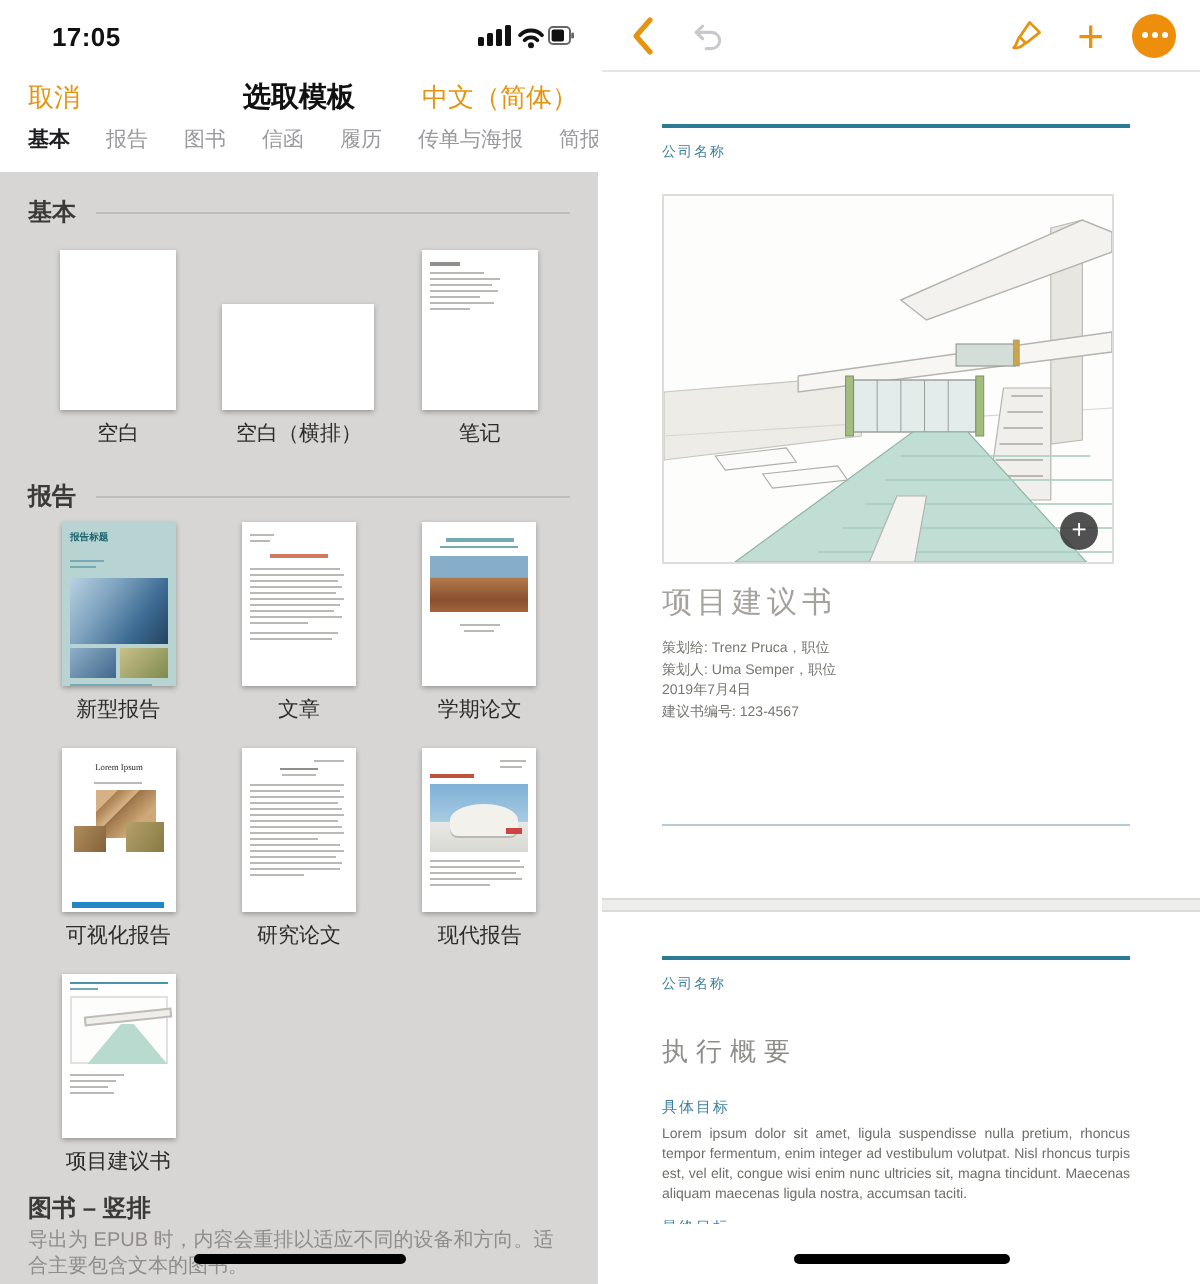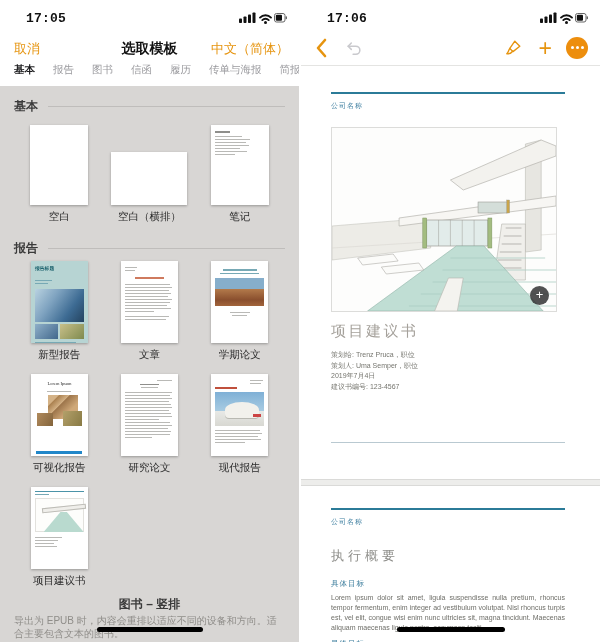--- a/index.html
+++ b/index.html
@@ -2,37 +2,37 @@
 <html><head>
 <meta charset="utf-8">
 <style>
   * { margin:0; padding:0; box-sizing:border-box; }
   html,body { font-family:"Liberation Sans", sans-serif; background:#fff; }
   .stage { width:600px; height:642px; display:flex; gap:2px; background:#fff; overflow:hidden; }
   .phone { width:299px; height:642px; position:relative; background:#fff; overflow:hidden; flex:0 0 299px; }
 
   
   .status { height:30px; display:flex; align-items:center; justify-content:space-between;
-            padding:6px 12px 0 26px; background:#fff;font-family:Liberation Mono, monospace; }
+            padding:6px 12px 0 26px; background:#fff; }
   .status .time { font-size:13px; font-weight:bold; color:#111; letter-spacing:.2px; }
 
   
   .navbar { height:28px; position:relative; background:#fff; display:flex; align-items:flex-end; }
   .navbar .cancel { position:absolute; left:14px; font-size:13px; color:#E6940F; }
   .navbar .title  { width:100%; text-align:center; font-size:14px; font-weight:bold; color:#111; }
   .navbar .lang   { position:absolute; right:10px; font-size:13px; color:#E6940F; }
   .tabbar { height:28px; display:flex; align-items:center; gap:18px; padding:0 0 4px 14px;
             background:#fff; white-space:nowrap; overflow:hidden; }
   .tab { font-size:10.5px; color:#9a9a9e; flex:0 0 auto; }
   .tab.active { color:#1c1c1e; font-weight:bold; }
 
   .content { height:556px; background:#d8d6d4; padding:0 14px; overflow:hidden; }
   .sec-head { display:flex; align-items:center; font-size:12px; font-weight:bold; color:#3a3a3a; }
   .sec-head .rule { flex:1; height:1px; background:#bfbdbb; margin-left:10px; }
-  .sec-head.mt1 { margin-top:12px; } .sec-head.mt2 { margin-top:16px; } .sec-head.mt3 { margin-top:8px;justify-content:center; }
+  .sec-head.mt1 { margin-top:12px; } .sec-head.mt2 { margin-top:16px; } .sec-head.mt3 { margin-top:8px; }
   .sec-desc { font-size:10px; line-height:12.5px; color:#8f8d89; margin-top:2px; }
 
   .grid3 { display:grid; grid-template-columns:repeat(3,1fr); justify-items:center; row-gap:8px; }
   .cell { display:flex; flex-direction:column; align-items:center; }
   .tzone { height:80px; display:flex; align-items:flex-end; margin-top:10px; }
   .tzone.r { height:82px; margin-top:4px; }
   .tlabel { margin-top:5px; font-size:10.5px; color:#2b2b2b; white-space:nowrap; }
   .thumb { background:#fff; box-shadow:0 1px 2.5px rgba(0,0,0,.3); position:relative; overflow:hidden; }
   .p5880 { width:58px; height:80px; } .p7653 { width:76px; height:53px; } .p5782 { width:57px; height:82px; }
 
@@ -344,35 +344,20 @@
         <span>图书 – 竖排</span>
       </div>
       <div class="sec-desc">导出为 EPUB 时，内容会重排以适应不同的设备和方向。适合主要包含文本的图书。</div>
 
     </div>
 
     <div class="home-ind hi-l"></div>
   </div>
 
   <div class="phone">
-    <div class="status">
-      <span class="time">17:06</span>
-      <svg width="48" height="14" viewBox="0 0 48 14">
-        <rect x="0" y="7.5" width="3" height="4.5" rx="0.8" fill="#111"></rect>
-        <rect x="4.5" y="5.5" width="3" height="6.5" rx="0.8" fill="#111"></rect>
-        <rect x="9" y="3.5" width="3" height="8.5" rx="0.8" fill="#111"></rect>
-        <rect x="13.5" y="1.5" width="3" height="10.5" rx="0.8" fill="#111"></rect>
-        <path d="M21 6.6 a7.6 7.6 0 0 1 11 0" stroke="#111" stroke-width="1.9" fill="none" stroke-linecap="round"></path>
-        <path d="M23.3 9.1 a4.4 4.4 0 0 1 6.4 0" stroke="#111" stroke-width="1.9" fill="none" stroke-linecap="round"></path>
-        <circle cx="26.5" cy="11.6" r="1.5" fill="#111"></circle>
-        <rect x="35.5" y="2.5" width="10.5" height="8.5" rx="2" stroke="#666" fill="none"></rect>
-        <rect x="36.8" y="3.8" width="6.2" height="5.9" rx="1" fill="#111"></rect>
-        <rect x="46.6" y="5.3" width="1.4" height="3" rx="0.7" fill="#666"></rect>
-      </svg>
-    </div>
 
     <div class="toolbar">
       <span class="icon-btn">
         <svg width="16" height="22" viewBox="0 0 16 22">
             <path d="M12 3 L5 11 L12 19" stroke="#E6940F" stroke-width="2.6" fill="none" stroke-linecap="round" stroke-linejoin="round"></path>
           </svg>
       </span>
       <span class="icon-btn" style="margin-left:16px">
         <svg width="18" height="18" viewBox="0 0 20 20" fill="none" stroke="#c9c9cd" stroke-width="1.7" stroke-linecap="round" stroke-linejoin="round">
           <path d="M7 4.5 L3.5 8 L7 11.5"></path>

